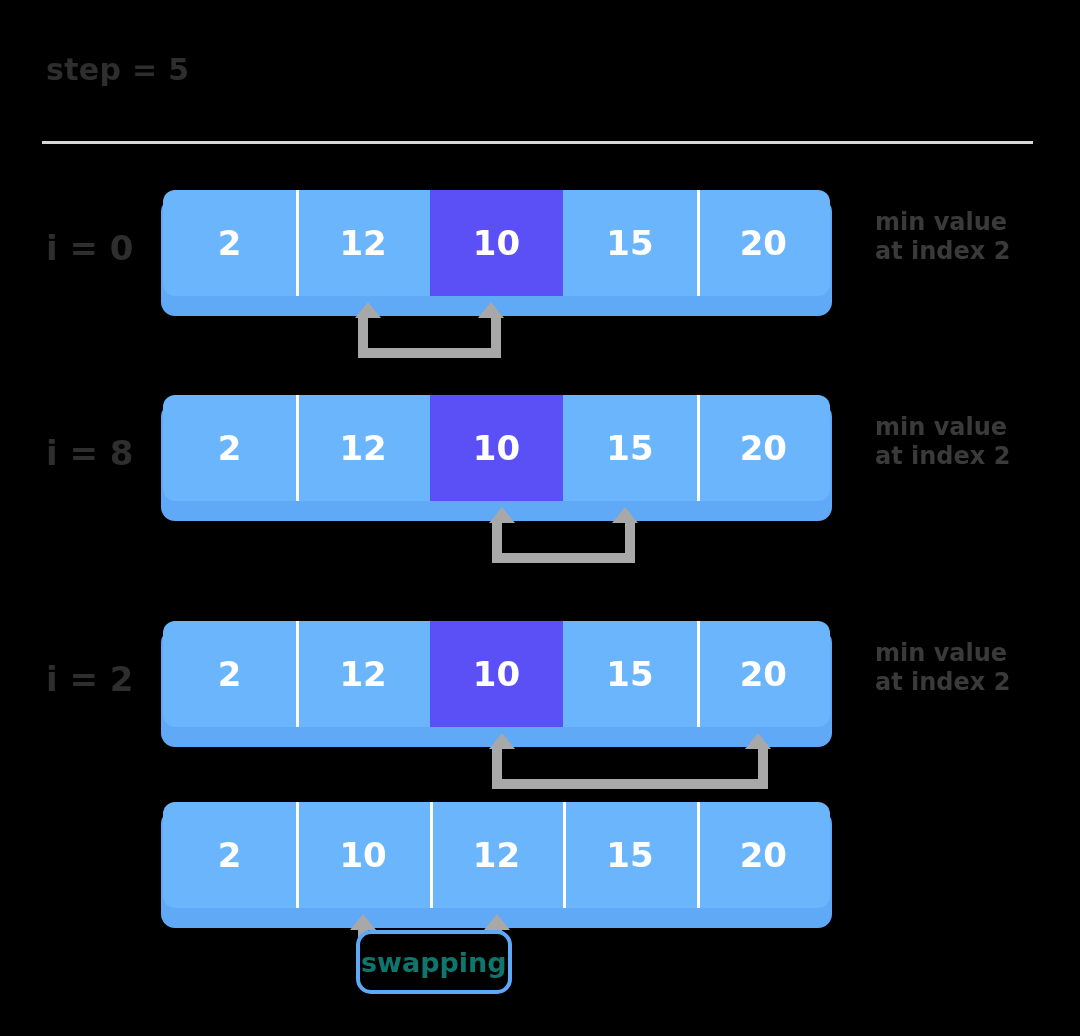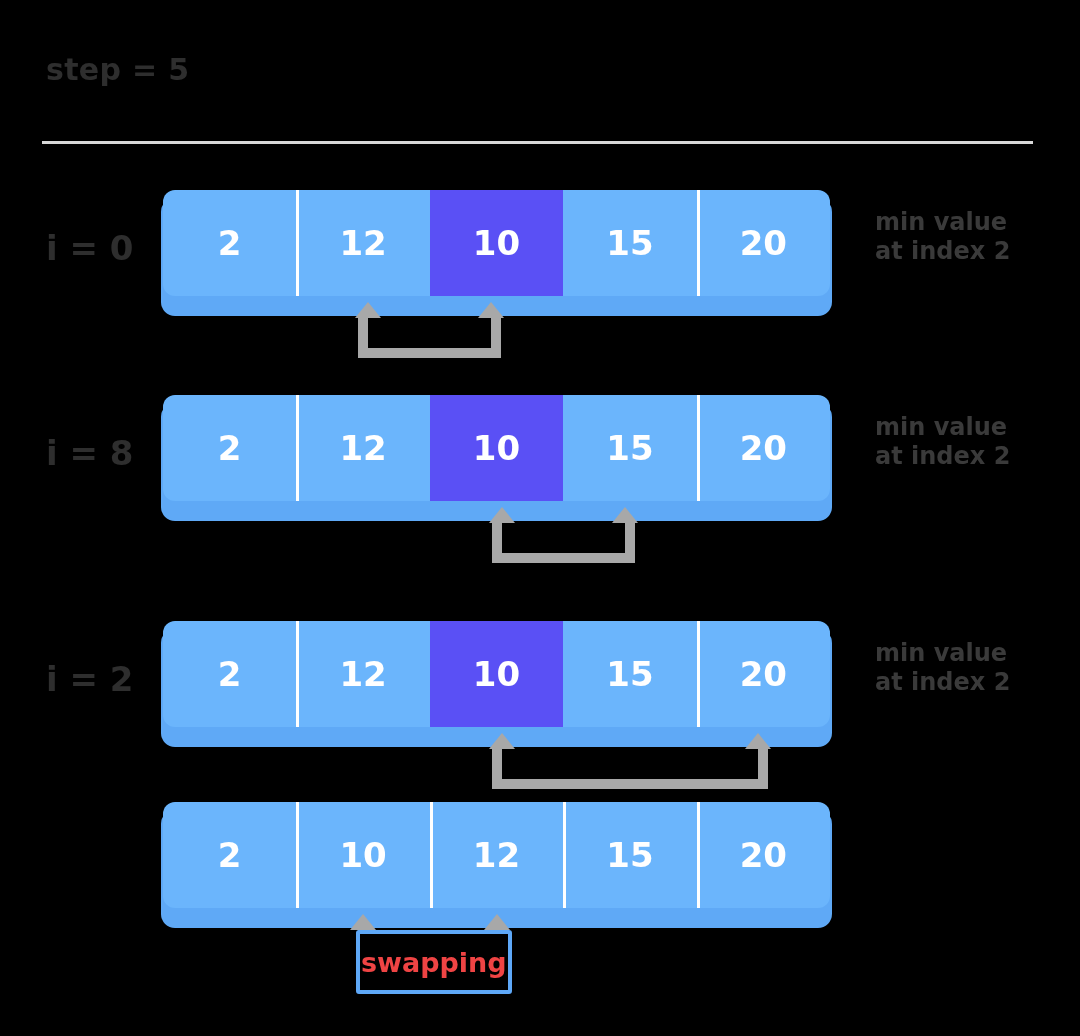--- a/index.html
+++ b/index.html
@@ -175,22 +175,22 @@
     border-left: 13px solid transparent;
     border-right: 13px solid transparent;
     border-bottom: 16px solid #a8a8a8;
   }
 
   
   #swapping-badge {
     position: absolute;
     background: #000000;
     border: 4px solid #5ea8f8;
-    border-radius: 3px;
-    color: #ef4444;
+    border-radius: 15px;
+    color: #0f766e;
     font-size: 27px;
     font-weight: bold;
     display: flex;
     align-items: center;
     justify-content: center;
     z-index: 5;
     white-space: nowrap;
   }
 </style>
 </head>

